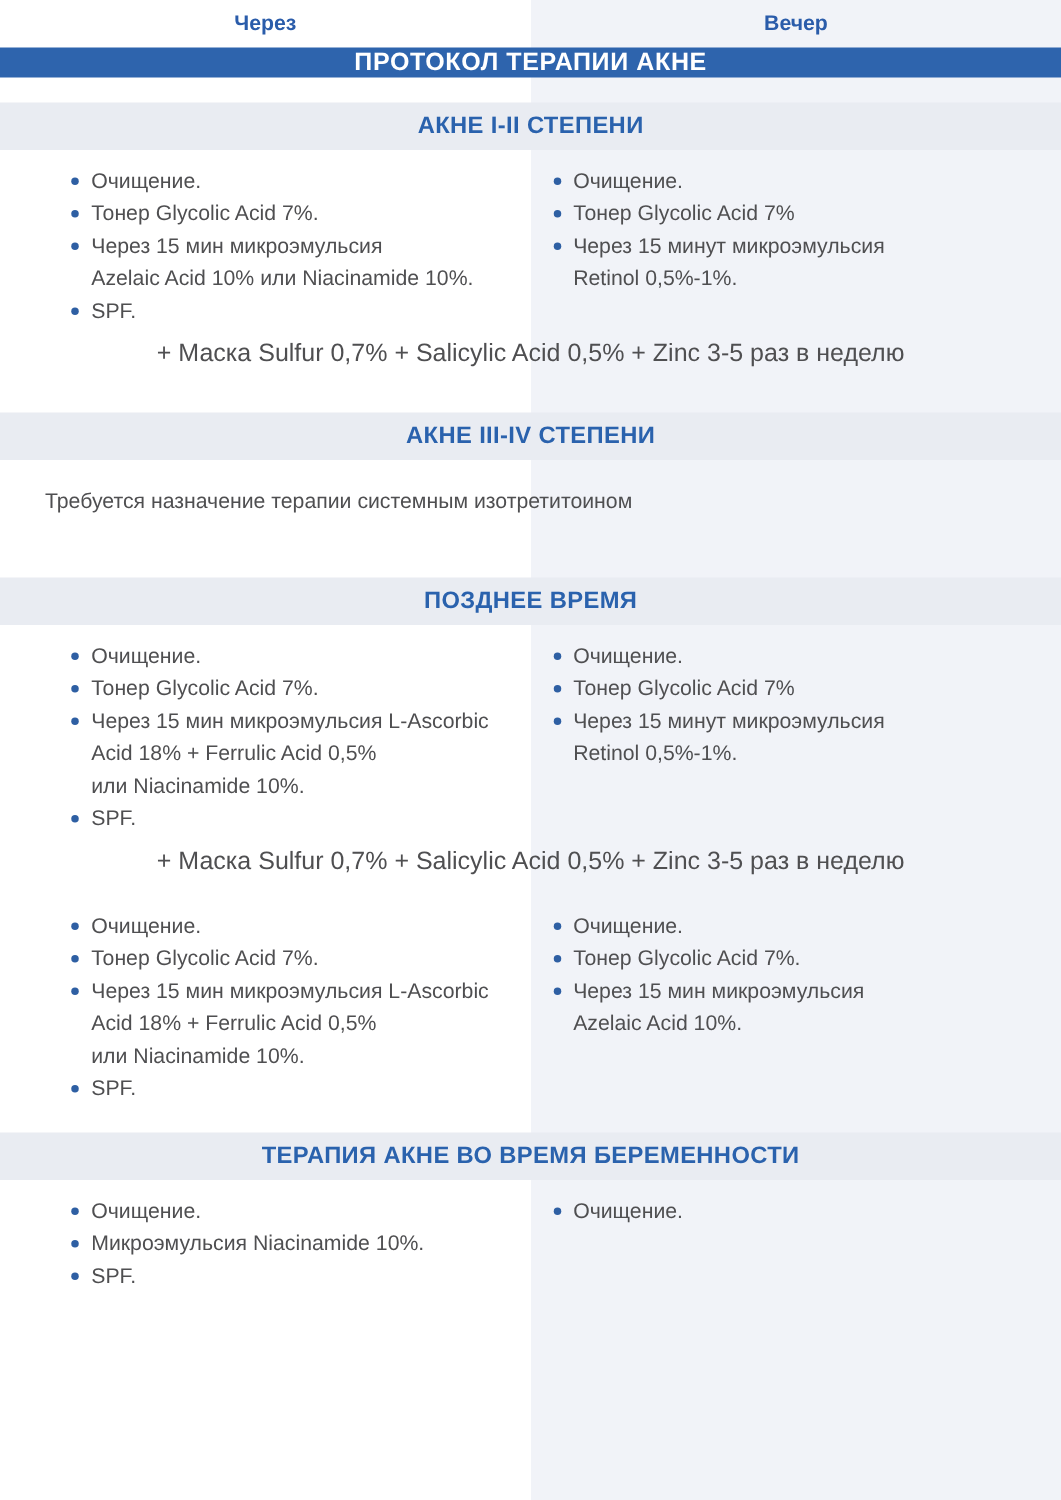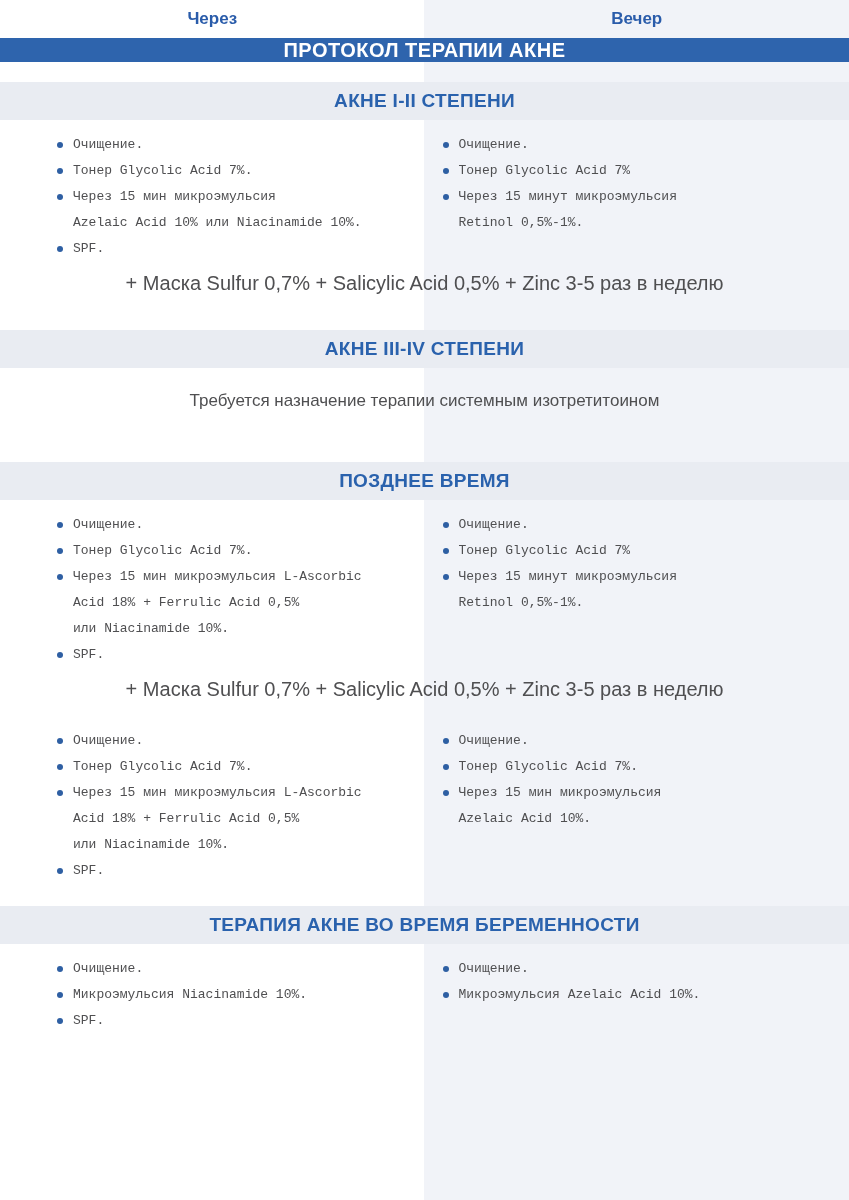--- a/index.html
+++ b/index.html
@@ -67,24 +67,23 @@
     list-style: none;
     margin: 0;
     padding: 0 18px 0 73px;
   }
   .content .col-right ul {
     padding: 0 18px 0 34px;
   }
   .content li {
     position: relative;
     color: #4f4f51;
-    font-size: 13px;
+    font-size: 17px;
     line-height: 26px;
     white-space: pre-line;
-    font-family: Liberation Mono, monospace;
   }
   .content li::before {
     content: "";
     position: absolute;
     left: -16px;
     top: 10px;
     width: 6px;
     height: 6px;
     border-radius: 50%;
     background: #2e5fa3;
@@ -93,24 +92,25 @@
   .note {
     padding: 6px 0 14px;
     text-align: center;
     color: #4f4f51;
     font-size: 20px;
     line-height: 26px;
   }
   
   .free-text-row {
     padding: 20px 0 28px;
-    text-align: center;
+    text-align: left;
     color: #4f4f51;
     font-size: 17px;
     line-height: 26px;
+    margin-left: 36px;
   }
 </style>
 </head>
 <body>
 
 <div class="page">
 
   <div class="col-headers">
     <div class="col-header">Через</div>
     <div class="col-header">Вечер</div>
@@ -202,18 +202,17 @@
     <div class="col-left">
       <ul>
         <li>Очищение.</li>
         <li>Микроэмульсия Niacinamide 10%.</li>
         <li>SPF.</li>
       </ul>
     </div>
     <div class="col-right">
       <ul>
         <li>Очищение.</li>
-        <li>Микроэмульсия Azelaic Acid 10%.</li>
       </ul>
     </div>
   </div>
 
 </div>
 
 </body></html>

